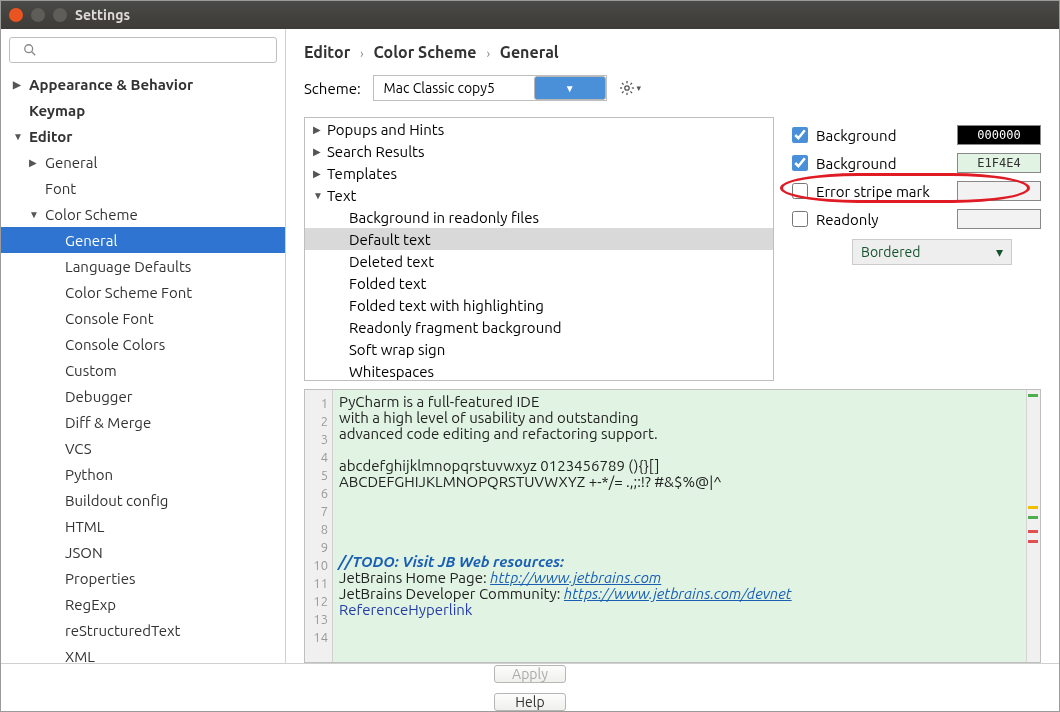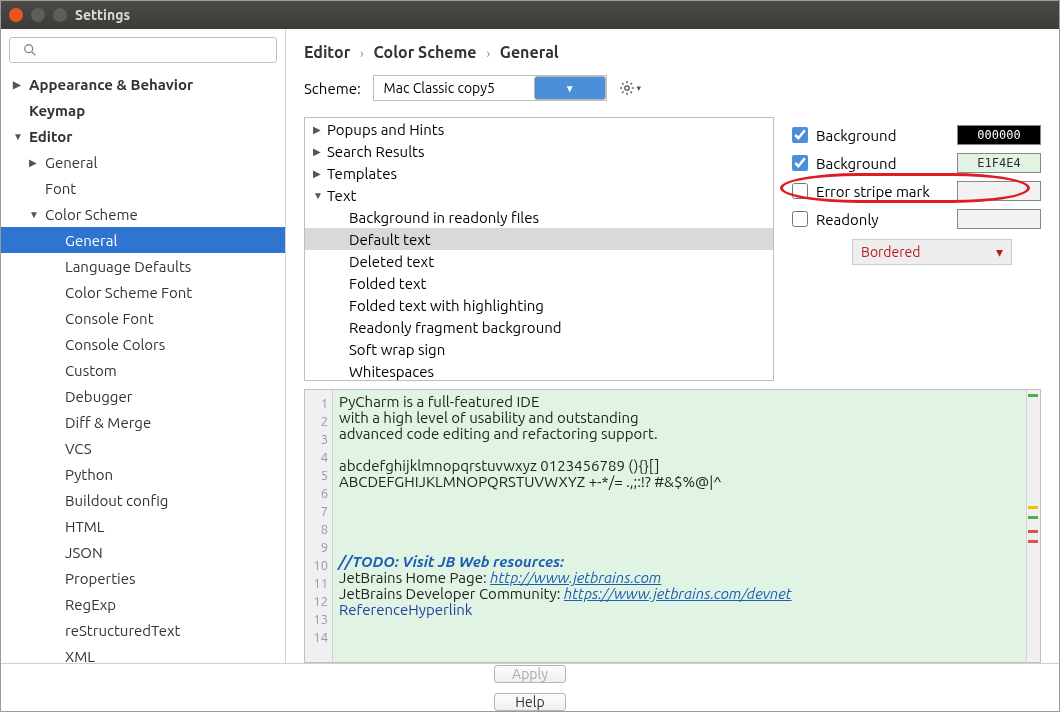--- a/index.html
+++ b/index.html
@@ -39,21 +39,21 @@
 .cat-row.d1{padding-left:30px;}
 .cat-row .arrow{ width:14px; font-size:10px; color:#555;}
 .cat-row.selected{ background:#d9d9d9; }
 .opts { flex:1; padding-top:4px; font-size:15px;}
 .opt-row{ display:flex; align-items:center; height:28px; gap:8px;}
 .opt-row input[type=checkbox]{ width:16px; height:16px; accent-color:#4a90d9;}
 .swatch{ width:84px; height:20px; border:1px solid #888; font-family:monospace; font-size:12px; display:flex; align-items:center; justify-content:center; margin-left:auto;}
 .swatch.black{ background:#000; color:#fff;}
 .swatch.bg{ background:#E1F4E4; color:#333;}
 .swatch.empty{ background:#f2f2f2;}
-.effects-select{ margin-top:6px; margin-left:60px; width:160px; height:26px; border:1px solid #ccc; background:#eee; color:#b91c1c; display:flex; align-items:center; justify-content:space-between; padding:0 8px; font-size:14px;}
+.effects-select{ margin-top:6px; margin-left:60px; width:160px; height:26px; border:1px solid #ccc; background:#eee; color:#14532d; display:flex; align-items:center; justify-content:space-between; padding:0 8px; font-size:14px;}
 .top-flags{display:flex; gap:16px; justify-content:flex-end; margin-bottom:8px;}
 .annot { position:absolute; border:3px solid #e01b24; border-radius:50%/80%; pointer-events:none;}
 .preview{ margin:8px 18px 0; border:1px solid #bfbfbf; flex:1; min-height:0; overflow:hidden; display:flex; background:#E1F4E4; font-family:"DejaVu Sans Mono","Courier New",monospace; font-size:15px; position:relative;}
 .gutter{ width:28px; background:#f0f0f0; border-right:1px solid #d0d0d0; text-align:right; padding:4px 4px 0 0; color:#999; line-height:18px; font-size:13px;}
 .code{ padding:4px 6px 0; line-height:16px; white-space:pre; color:#222;}
 .code .todo{ color:#1a5fb4; font-style:italic; font-weight:bold;}
 .code .link{ color:#1a5fb4; text-decoration:underline; font-style:italic;}
 .code .ref{ color:#263ca5;}
 .stripe{ position:absolute; right:0; top:0; bottom:0; width:14px; background:#f0f0f0; border-left:1px solid #d4d4d4;}
 .stripe .m{position:absolute; right:2px; width:10px; height:3px;}

